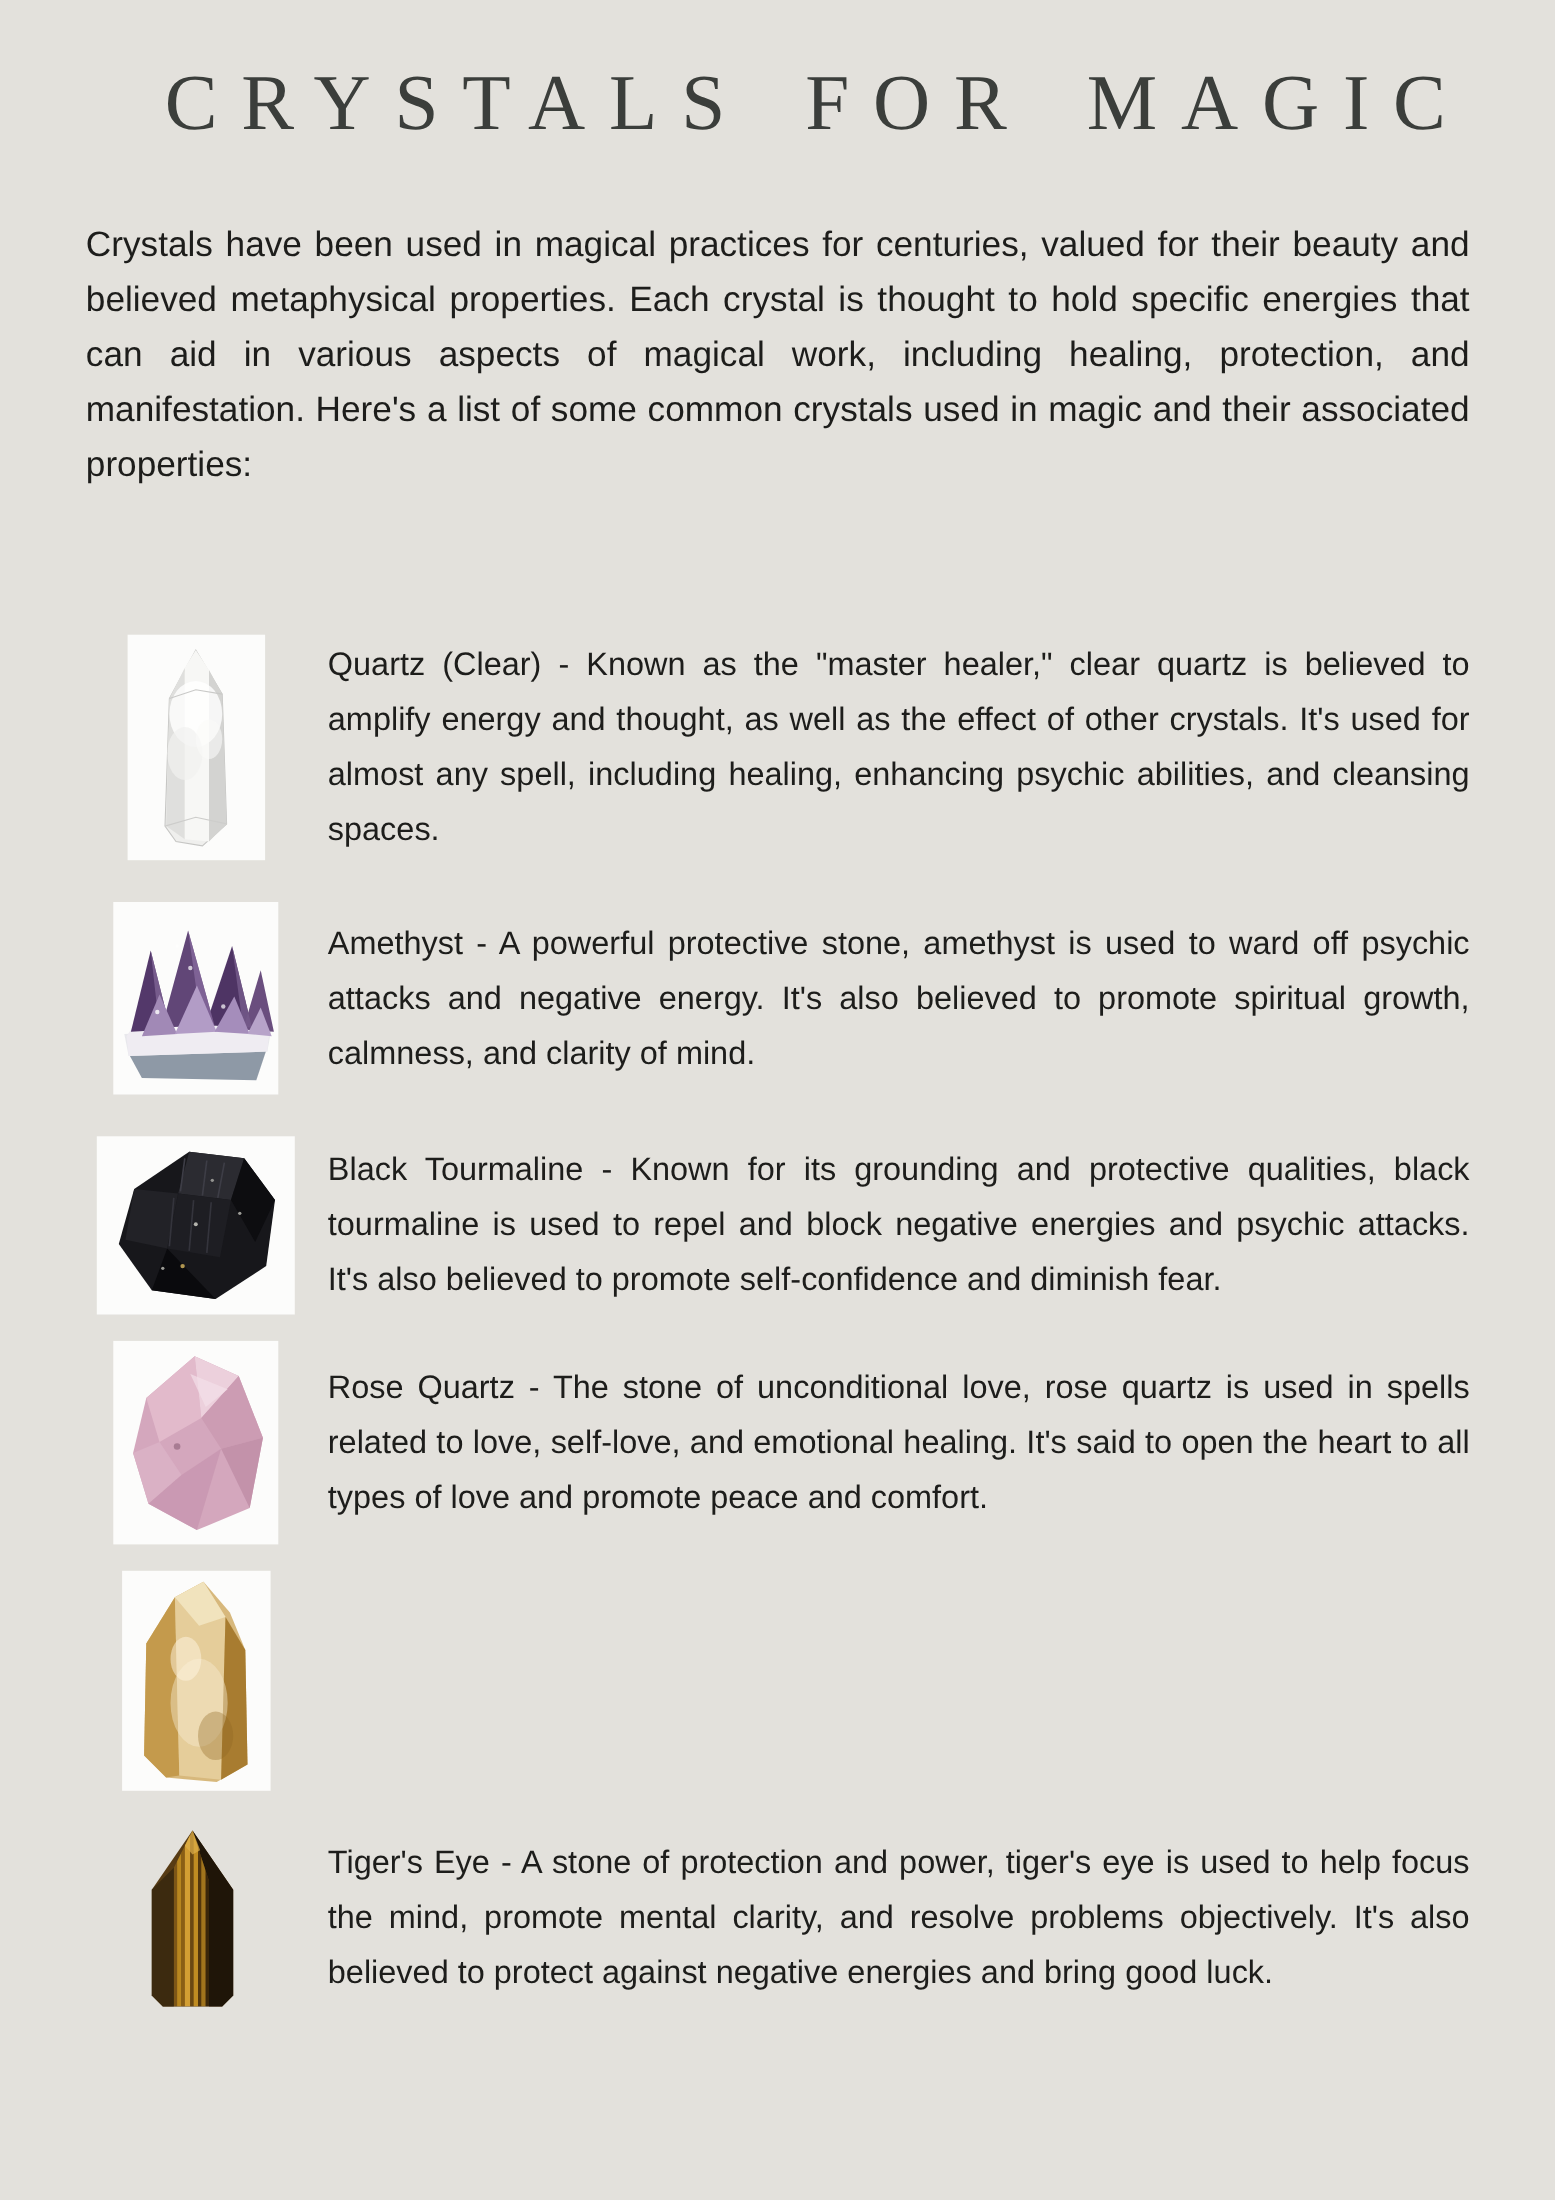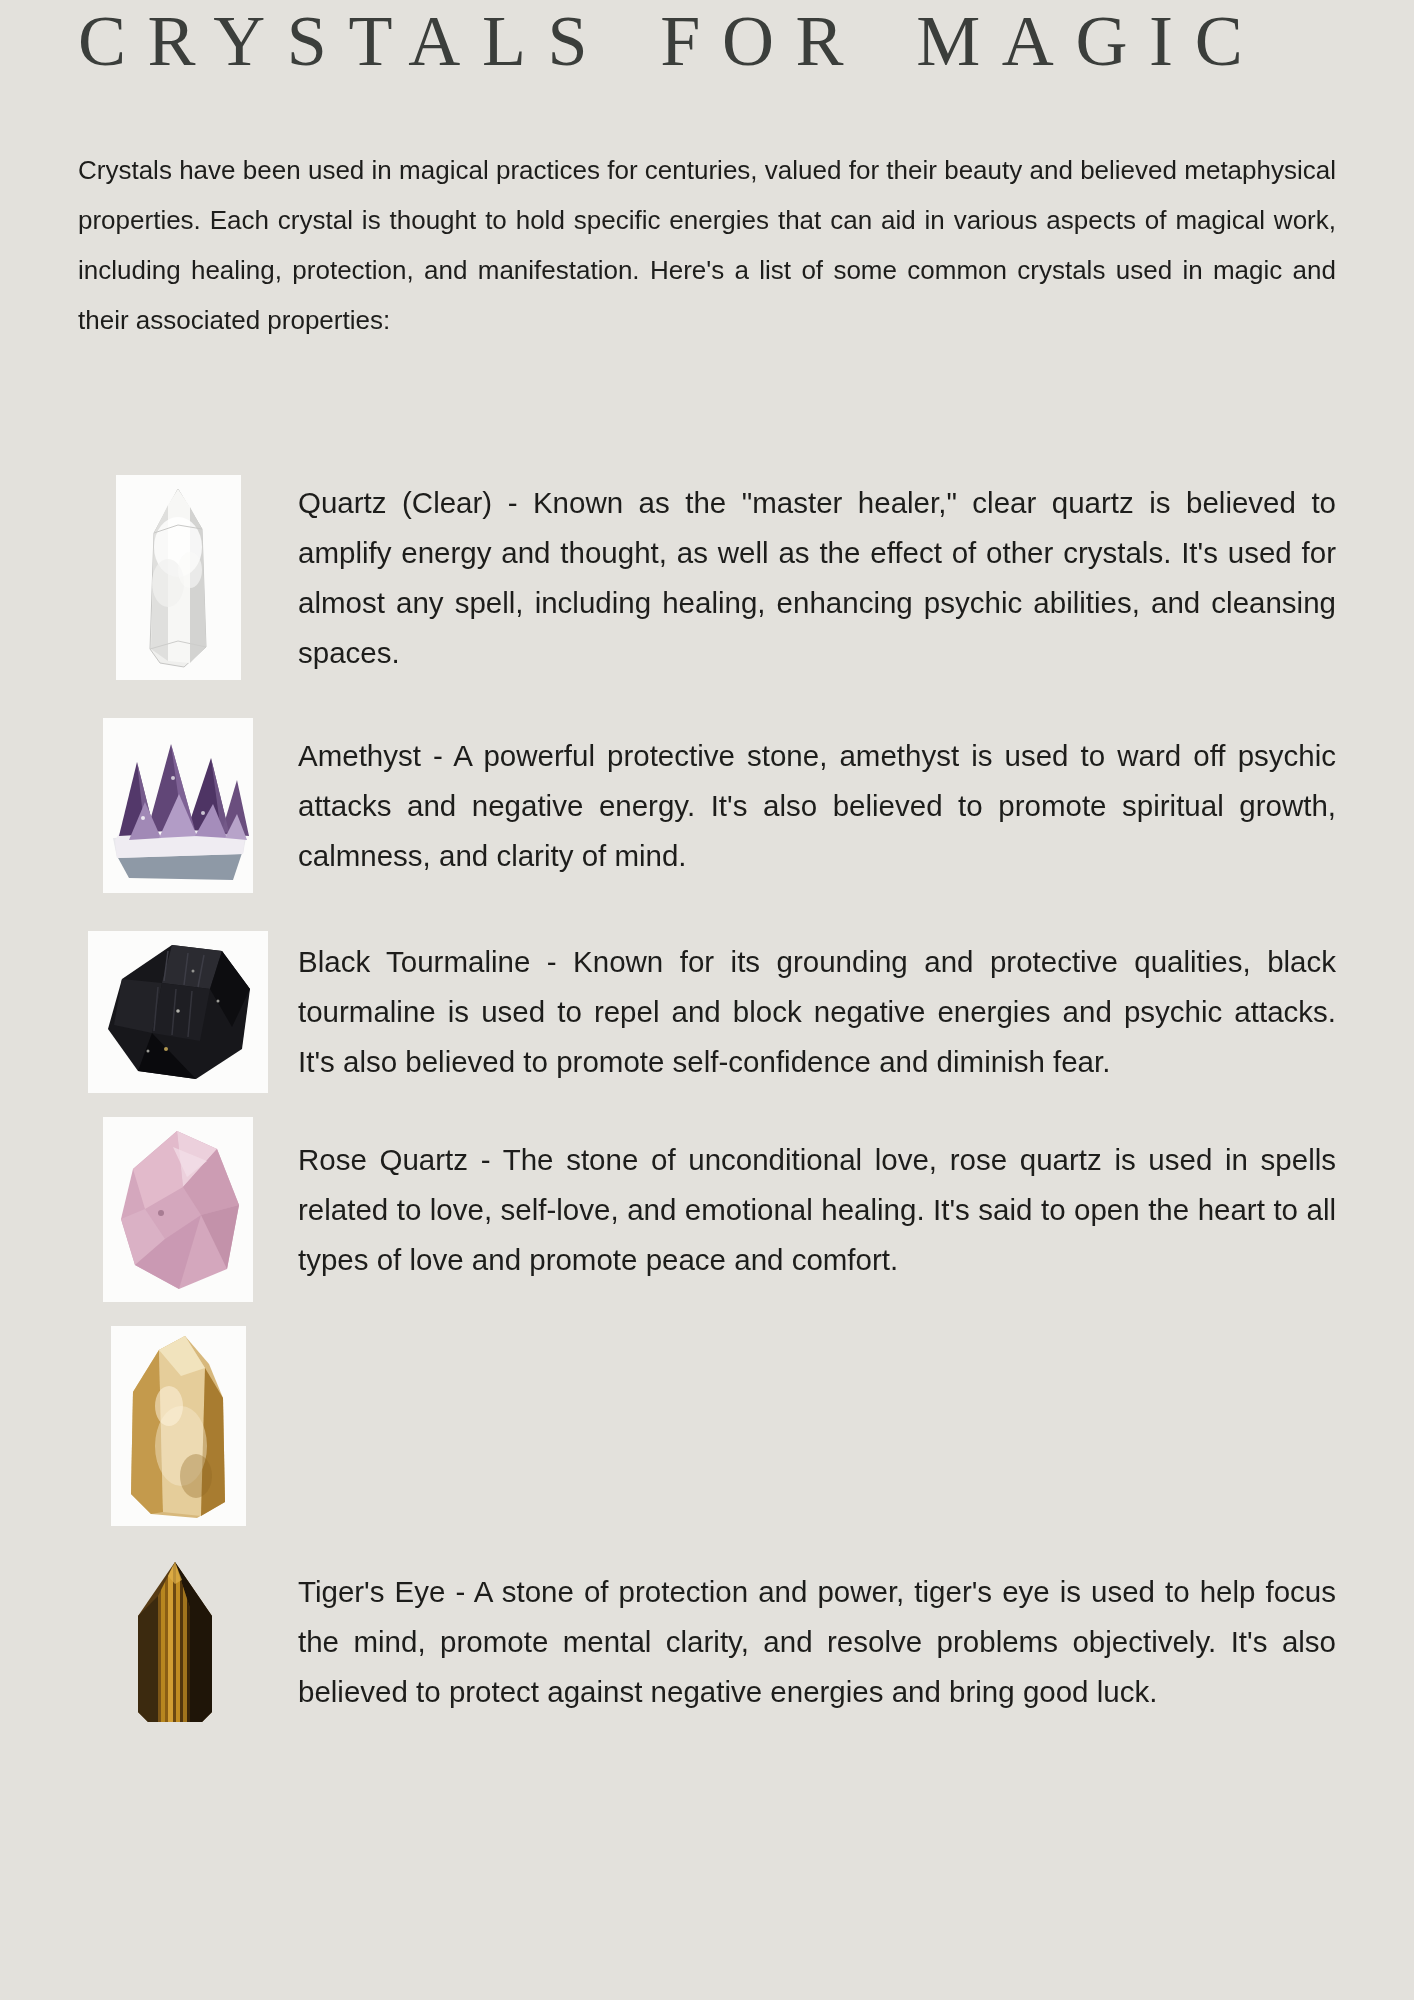--- a/index.html
+++ b/index.html
@@ -16,27 +16,28 @@
     font-family:"Liberation Sans","DejaVu Sans",sans-serif;
     color:#1d1d1b;
   }
   .title {
     font-family:"Liberation Serif","DejaVu Serif",serif;
     font-weight:400;
     font-size:72px;
     letter-spacing:0.30em;
     word-spacing:0.16em;
     color:#3b3e3b;
-    text-align:left;
+    text-align:right;
     margin:0;
+    padding-top:52px;
     white-space:nowrap;
   }
   .intro {
     margin:62px 0 0 0;
-    font-size:26px;
+    font-size:32px;
     line-height:50px;
     text-align:justify;
     color:#1d1d1b;
   }
   .entries { margin-top:130px; }
   .entry {
     display:flex;
     align-items:center;
   }
   .entry:nth-of-type(1) { margin-bottom:38px;align-items:center; }

